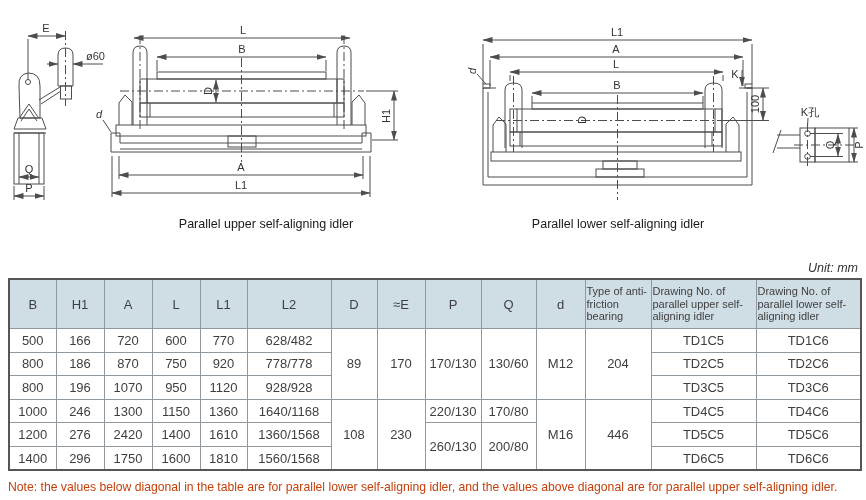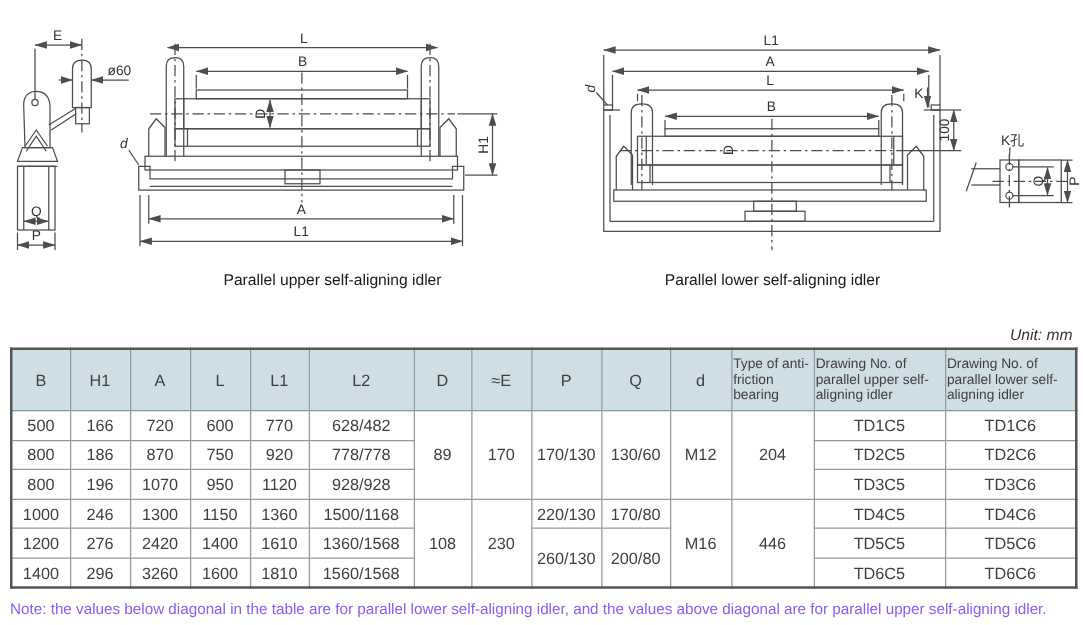--- a/index.html
+++ b/index.html
@@ -21,21 +21,21 @@
            font-size:12.5px;color:#1a1a1a;}
   .unit{position:absolute;top:261px;right:8px;font-size:12.5px;color:#333;font-style:italic;}
   table.spec{position:absolute;left:8px;top:278px;width:852px;height:190px;
              border-collapse:collapse;table-layout:fixed;
              font-size:13px;color:#3f3f3f;border:2px solid #555555;}
   table.spec th,table.spec td{border:1px solid #8f999f;text-align:center;
              padding:0;vertical-align:middle;}
   table.spec thead th{background:#cfdde5;font-weight:normal;height:46px;font-size:13px;}
   table.spec thead th.small{font-size:11px;text-align:left;padding:1px 1px;line-height:1.18;}
   table.spec tbody tr{height:23.6px;}
-  .note{position:absolute;left:8px;top:480px;font-size:12.2px;color:#8b5cf6;white-space:nowrap;}
+  .note{position:absolute;left:8px;top:480px;font-size:12.2px;color:#c2410c;white-space:nowrap;}
 </style>
 </head>
 <body>
 
 <div class="page">
 
   <svg id="svgU" class="drw" style="left:0;" width="436" height="212" viewBox="0 0 436 212">
     <defs>
       <marker id="arrU" viewBox="0 0 10 8" markerWidth="10" markerHeight="8" refX="9.5" refY="4" orient="auto-start-reverse">
         <path d="M0,1 L10,4 L0,7 Z" fill="#4d4d4d"></path>
@@ -291,21 +291,21 @@
         <td>928/928</td>
         <td>TD3C5</td>
         <td>TD3C6</td>
       </tr>
       <tr>
         <td>1000</td>
         <td>246</td>
         <td>1300</td>
         <td>1150</td>
         <td>1360</td>
-        <td>1500/1168</td>
+        <td>1640/1168</td>
         <td rowspan="3">108</td>
         <td rowspan="3">230</td>
         <td>220/130</td>
         <td>170/80</td>
         <td rowspan="3">M16</td>
         <td rowspan="3">446</td>
         <td>TD4C5</td>
         <td>TD4C6</td>
       </tr>
       <tr>
@@ -316,21 +316,21 @@
         <td>1610</td>
         <td>1360/1568</td>
         <td rowspan="2">260/130</td>
         <td rowspan="2">200/80</td>
         <td>TD5C5</td>
         <td>TD5C6</td>
       </tr>
       <tr>
         <td>1400</td>
         <td>296</td>
-        <td>3260</td>
+        <td>1750</td>
         <td>1600</td>
         <td>1810</td>
         <td>1560/1568</td>
         <td>TD6C5</td>
         <td>TD6C6</td>
       </tr>
     </tbody>
   </table>
 
   <div class="note">Note: the values below diagonal in the table are for parallel lower self-aligning idler, and the values above diagonal are for parallel upper self-aligning idler.</div>

